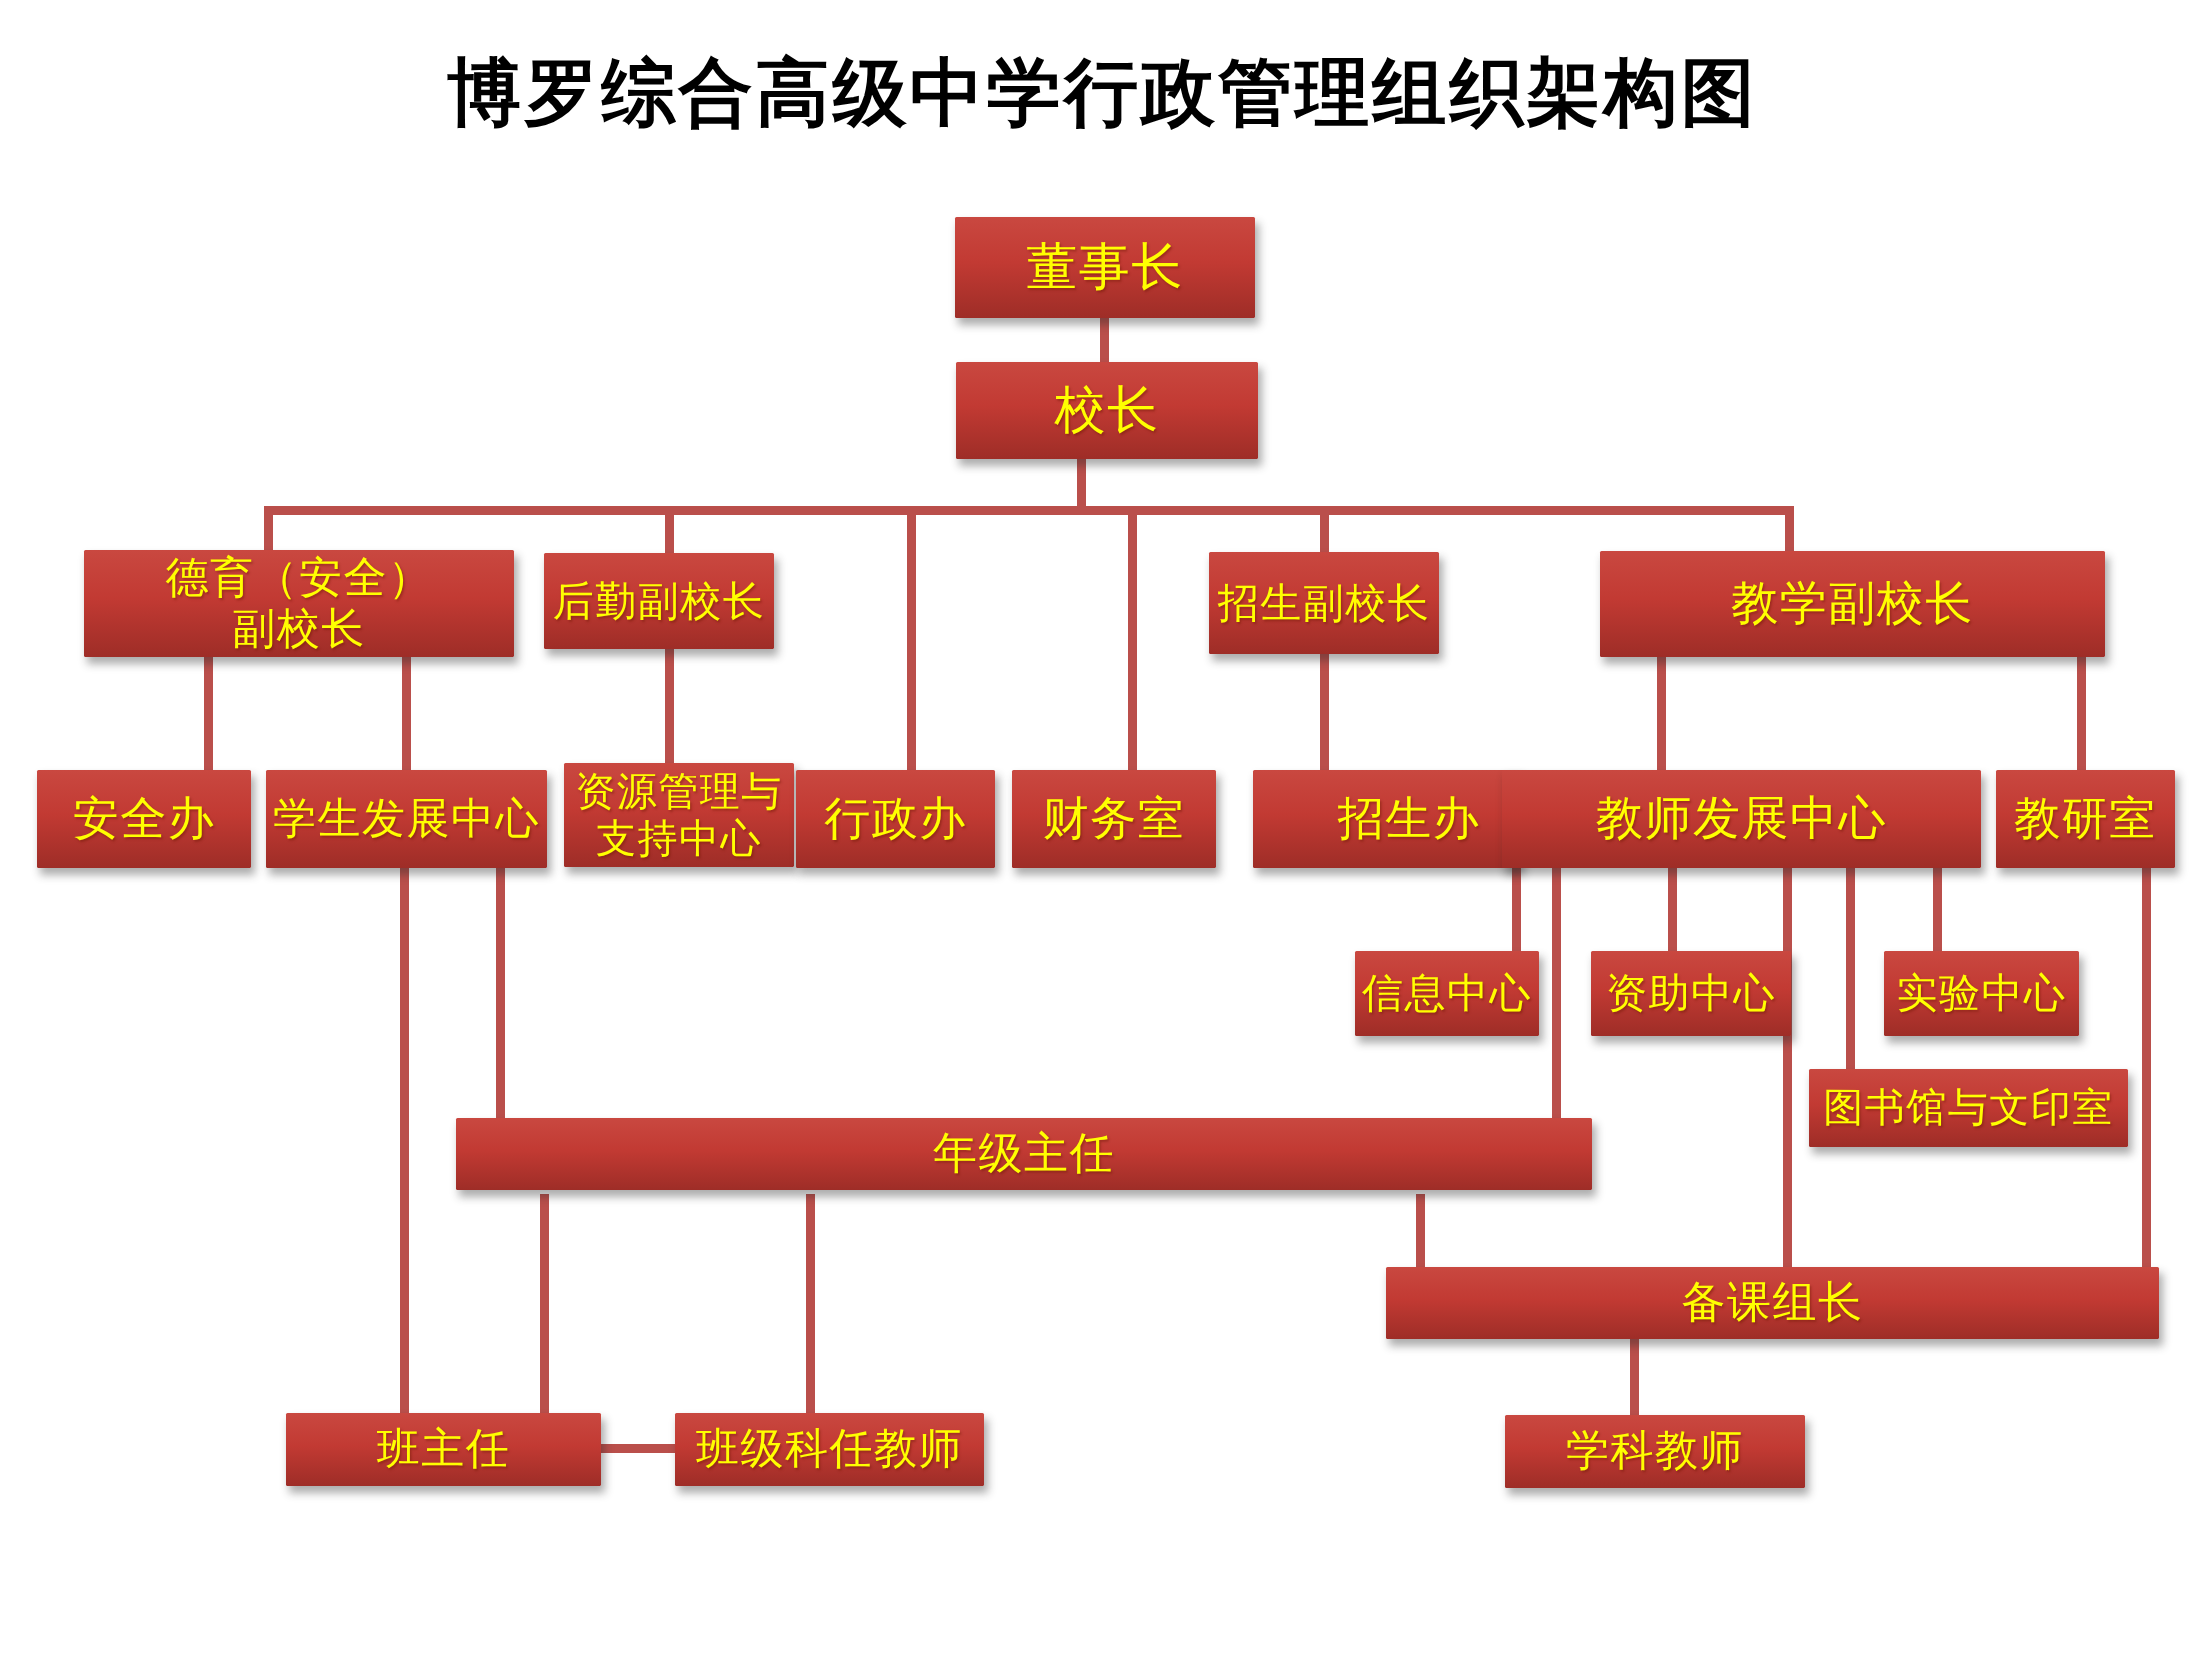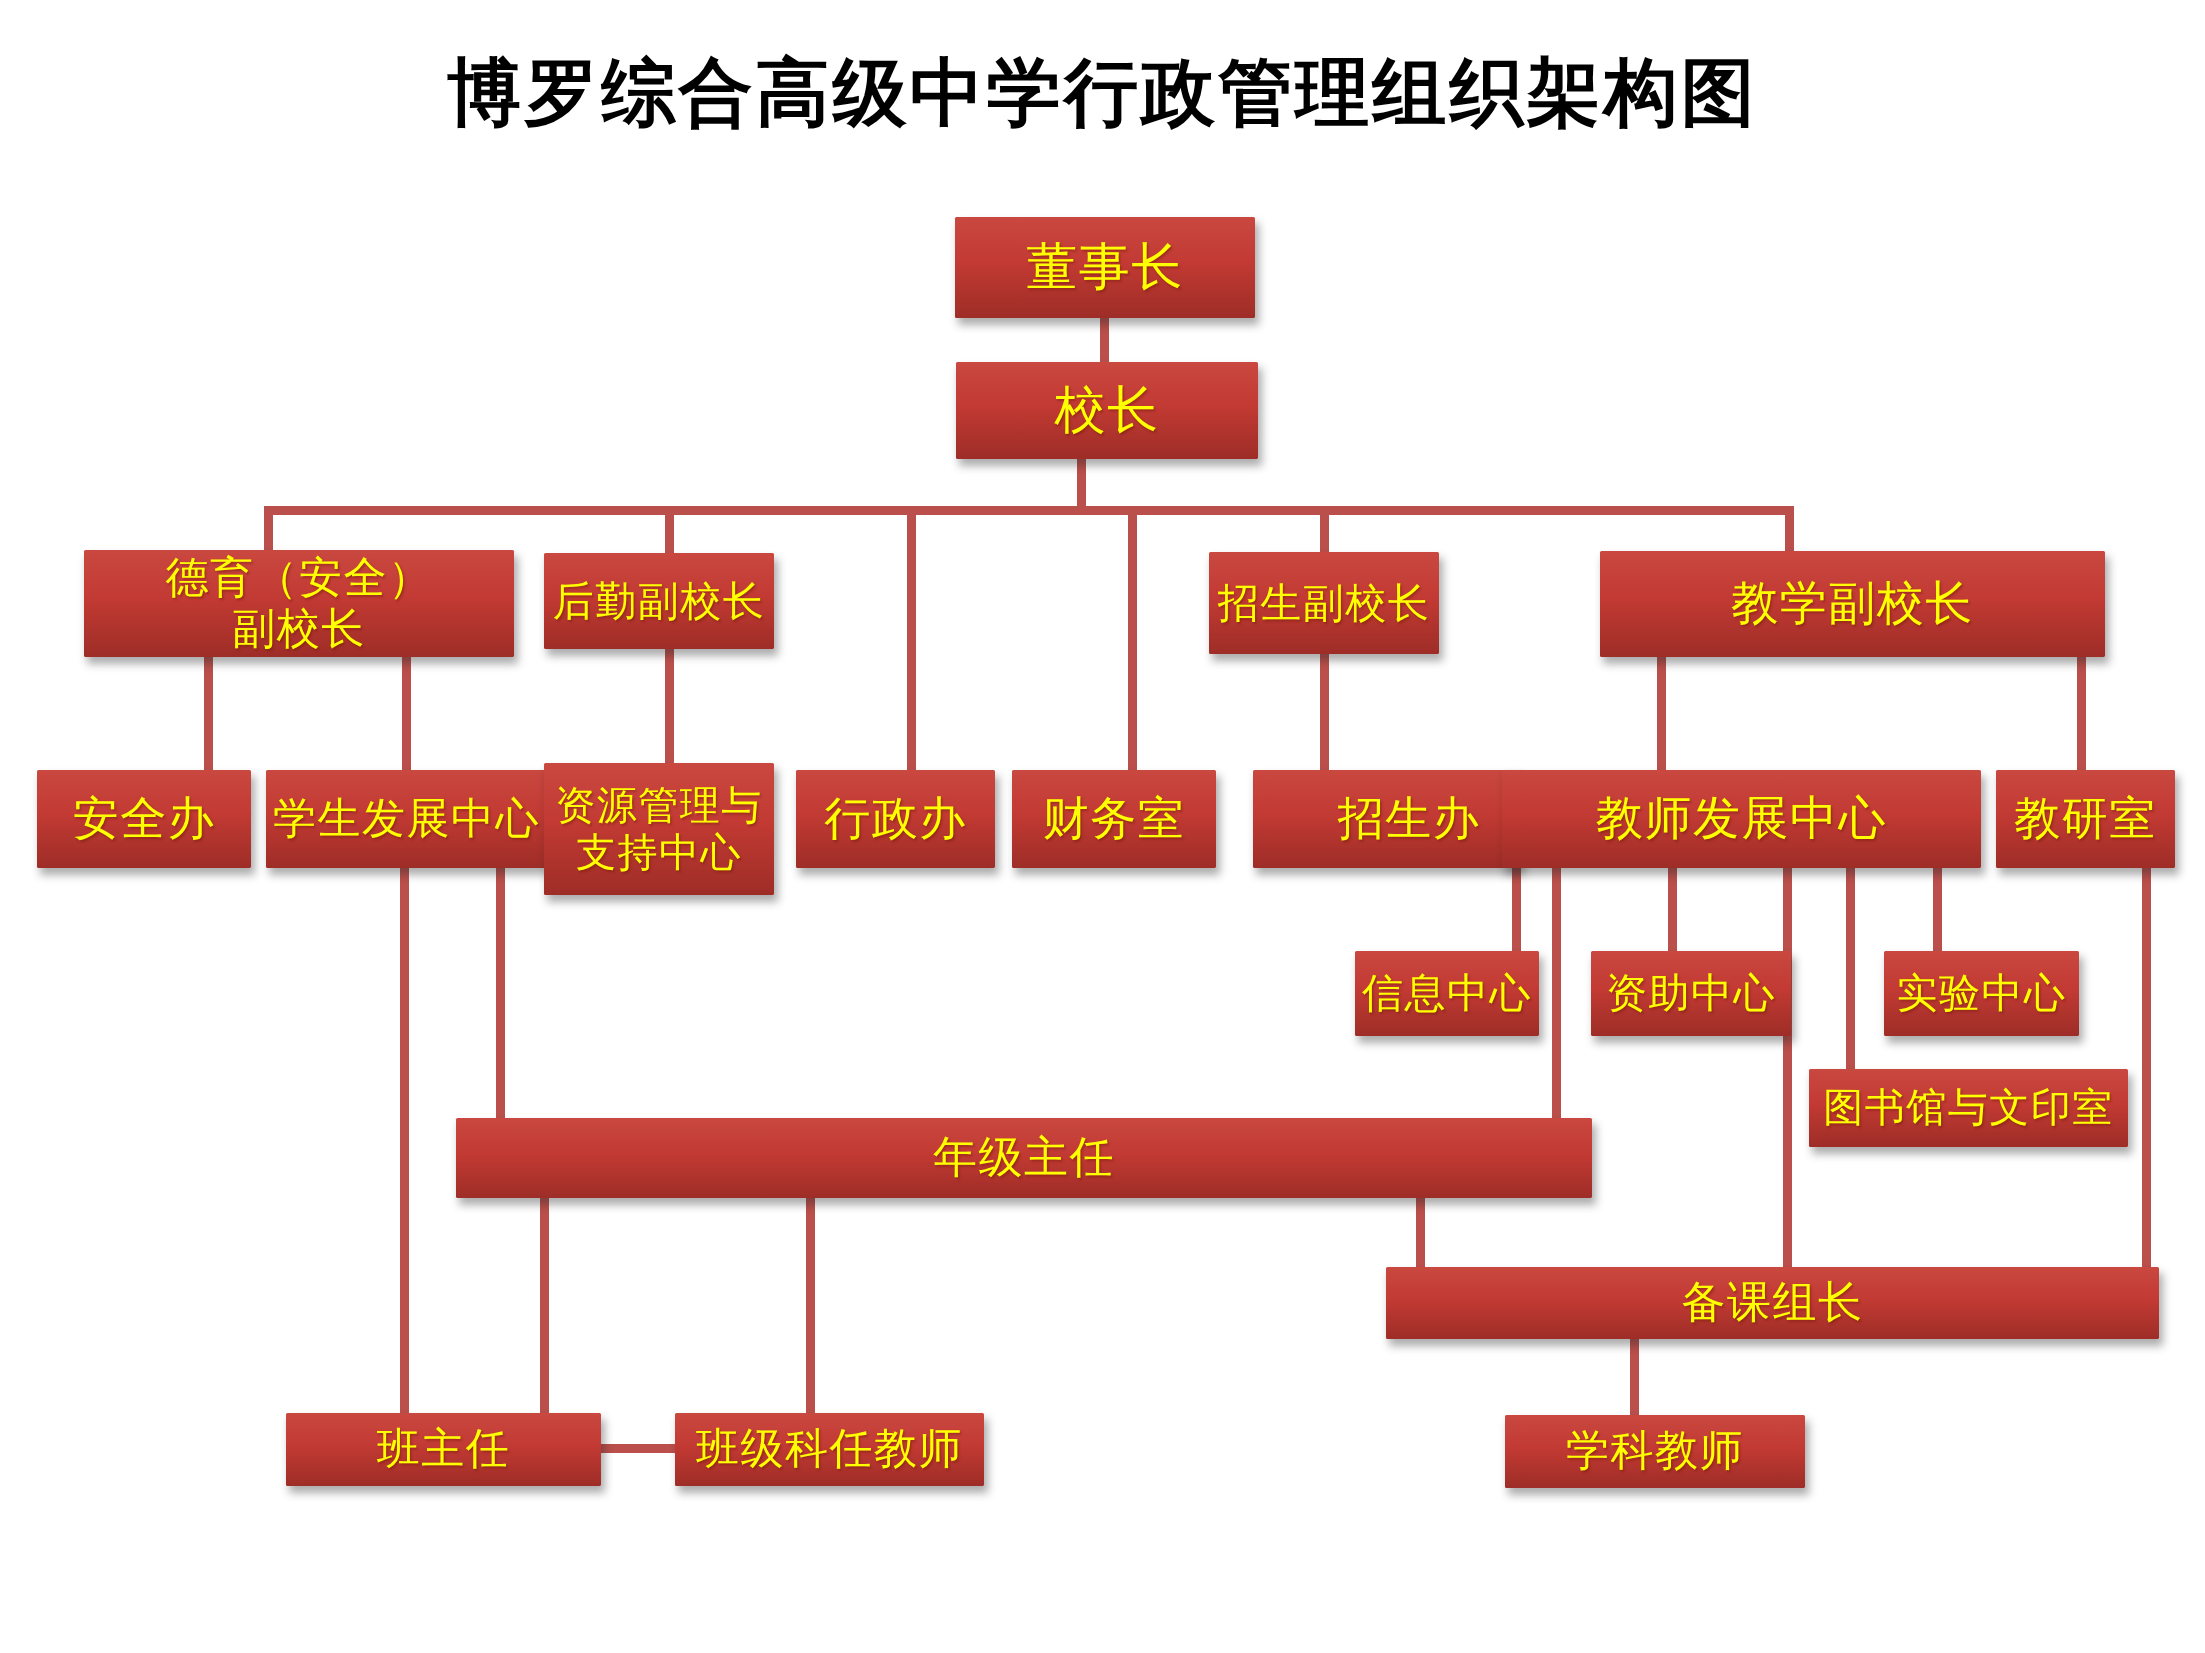--- a/index.html
+++ b/index.html
@@ -73,21 +73,21 @@
       </div>
       <div class="node" style="left: 1600px; top: 551px; width: 505px; height: 106px; background: linear-gradient(rgb(201, 72, 64) 0%, rgb(194, 58, 51) 45%, rgb(158, 45, 39) 100%);">
         <div class="node-line" style="font-size: 47px; color: rgb(255, 255, 0);">教学副校长</div>
       </div>
       <div class="node" style="left: 37px; top: 770px; width: 214px; height: 98px; background: linear-gradient(rgb(201, 72, 64) 0%, rgb(194, 58, 51) 45%, rgb(158, 45, 39) 100%);">
         <div class="node-line" style="font-size: 46px; color: rgb(255, 255, 0);">安全办</div>
       </div>
       <div class="node" style="left: 266px; top: 770px; width: 281px; height: 98px; background: linear-gradient(rgb(201, 72, 64) 0%, rgb(194, 58, 51) 45%, rgb(158, 45, 39) 100%);">
         <div class="node-line" style="font-size: 43px; color: rgb(255, 255, 0);">学生发展中心</div>
       </div>
-      <div class="node" style="left: 544px; top: 763px; width: 230px; height: 132px; background: linear-gradient(rgb(201, 72, 64) 0%, rgb(194, 58, 51) 45%, rgb(158, 45, 39) 100%);">
+      <div class="node" style="left: 564px; top: 763px; width: 230px; height: 104px; background: linear-gradient(rgb(201, 72, 64) 0%, rgb(194, 58, 51) 45%, rgb(158, 45, 39) 100%);">
         <div class="node-line" style="font-size: 40px; color: rgb(255, 255, 0);">资源管理与</div>
         <div class="node-line" style="font-size: 40px; color: rgb(255, 255, 0);">支持中心</div>
       </div>
       <div class="node" style="left: 796px; top: 770px; width: 199px; height: 98px; background: linear-gradient(rgb(201, 72, 64) 0%, rgb(194, 58, 51) 45%, rgb(158, 45, 39) 100%);">
         <div class="node-line" style="font-size: 46px; color: rgb(255, 255, 0);">行政办</div>
       </div>
       <div class="node" style="left: 1012px; top: 770px; width: 204px; height: 98px; background: linear-gradient(rgb(201, 72, 64) 0%, rgb(194, 58, 51) 45%, rgb(158, 45, 39) 100%);">
         <div class="node-line" style="font-size: 46px; color: rgb(255, 255, 0);">财务室</div>
       </div>
       <div class="node" style="left: 1253px; top: 770px; width: 224px; height: 98px; background: linear-gradient(rgb(201, 72, 64) 0%, rgb(194, 58, 51) 45%, rgb(158, 45, 39) 100%); padding-left: 44px;">
@@ -104,21 +104,21 @@
       </div>
       <div class="node" style="left: 1591px; top: 951px; width: 200px; height: 85px; background: linear-gradient(rgb(201, 72, 64) 0%, rgb(194, 58, 51) 45%, rgb(158, 45, 39) 100%);">
         <div class="node-line" style="font-size: 41px; color: rgb(255, 255, 0);">资助中心</div>
       </div>
       <div class="node" style="left: 1884px; top: 951px; width: 195px; height: 85px; background: linear-gradient(rgb(201, 72, 64) 0%, rgb(194, 58, 51) 45%, rgb(158, 45, 39) 100%); align-items: center;">
         <div class="node-line" style="font-size: 41px; color: rgb(255, 255, 0);">实验中心</div>
       </div>
       <div class="node" style="left: 1809px; top: 1069px; width: 319px; height: 78px; background: linear-gradient(rgb(201, 72, 64) 0%, rgb(194, 58, 51) 45%, rgb(158, 45, 39) 100%);">
         <div class="node-line" style="font-size: 40px; color: rgb(255, 255, 0);">图书馆与文印室</div>
       </div>
-      <div class="node" style="left: 456px; top: 1118px; width: 1136px; height: 80px; background: linear-gradient(rgb(201, 72, 64) 0%, rgb(194, 58, 51) 45%, rgb(158, 45, 39) 100%);">
+      <div class="node" style="left: 456px; top: 1118px; width: 1136px; height: 72px; background: linear-gradient(rgb(201, 72, 64) 0%, rgb(194, 58, 51) 45%, rgb(158, 45, 39) 100%);">
         <div class="node-line" style="font-size: 44px; color: rgb(255, 255, 0);">年级主任</div>
       </div>
       <div class="node" style="left: 1386px; top: 1267px; width: 773px; height: 72px; background: linear-gradient(rgb(201, 72, 64) 0%, rgb(194, 58, 51) 45%, rgb(158, 45, 39) 100%);">
         <div class="node-line" style="font-size: 44px; color: rgb(255, 255, 0);">备课组长</div>
       </div>
       <div class="node" style="left: 286px; top: 1413px; width: 315px; height: 73px; background: linear-gradient(rgb(201, 72, 64) 0%, rgb(194, 58, 51) 45%, rgb(158, 45, 39) 100%);">
         <div class="node-line" style="font-size: 43px; color: rgb(255, 255, 0);">班主任</div>
       </div>
       <div class="node" style="left: 675px; top: 1413px; width: 309px; height: 73px; background: linear-gradient(rgb(201, 72, 64) 0%, rgb(194, 58, 51) 45%, rgb(158, 45, 39) 100%);">
         <div class="node-line" style="font-size: 43px; color: rgb(255, 255, 0);">班级科任教师</div>

